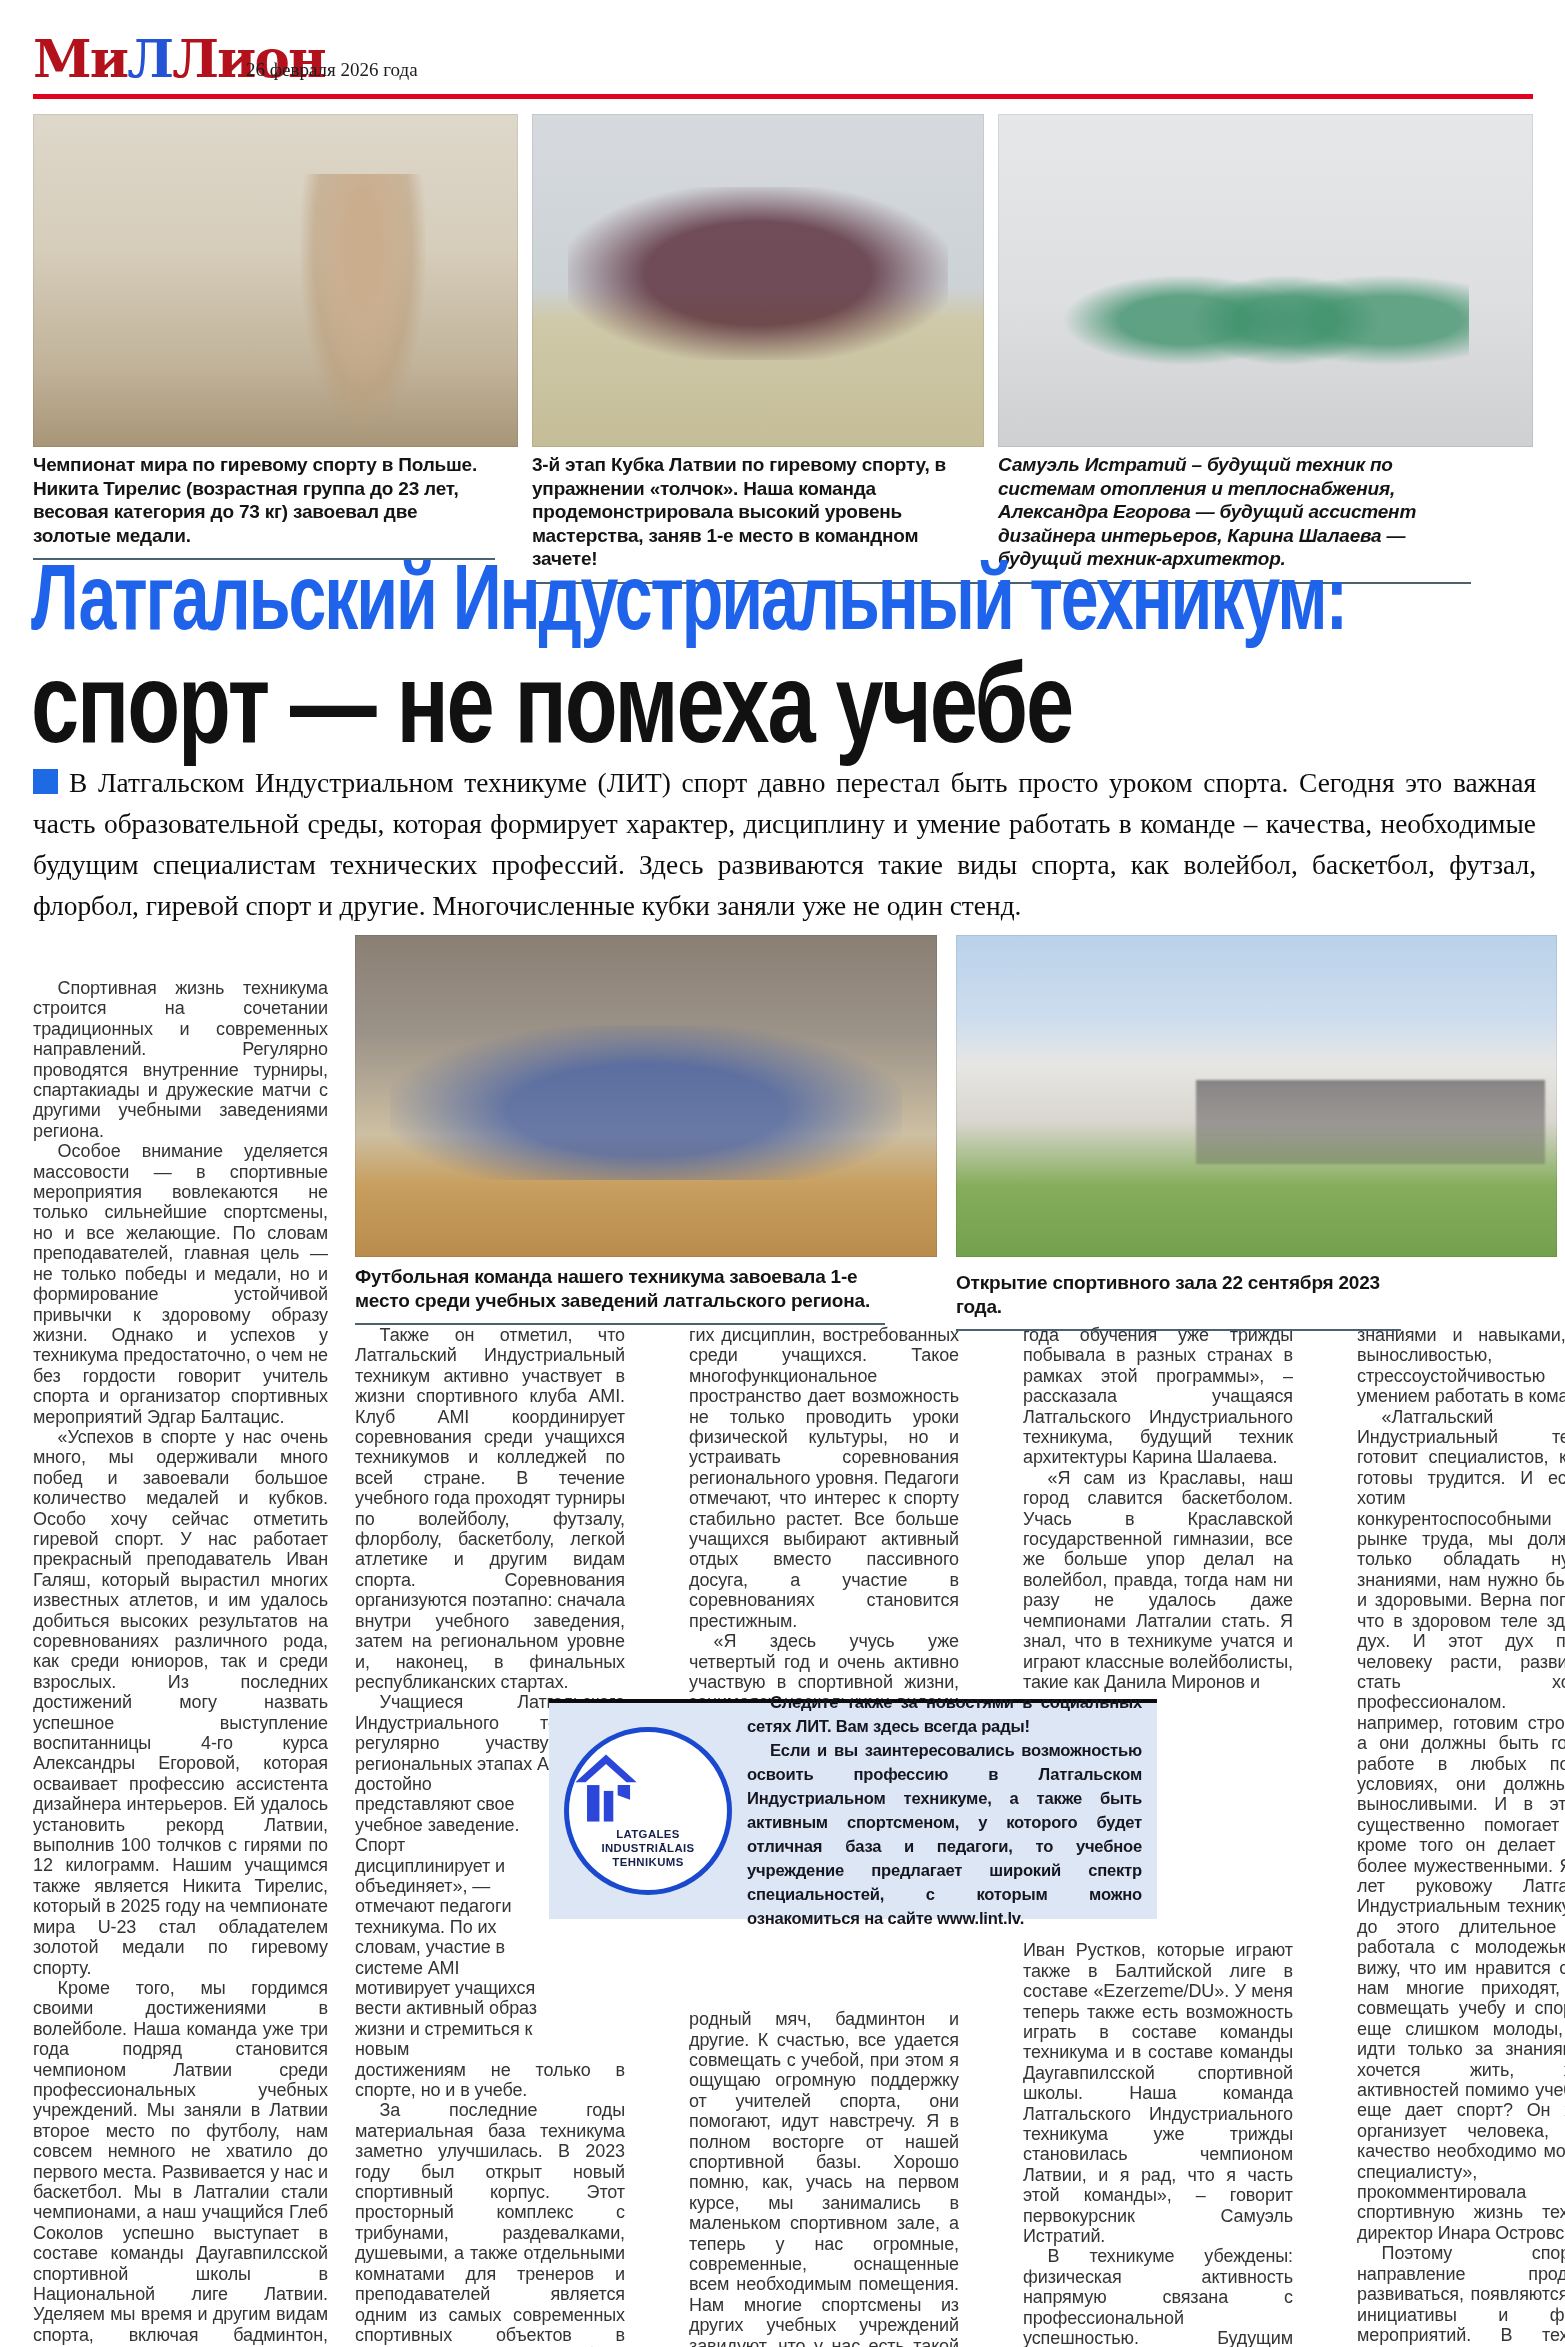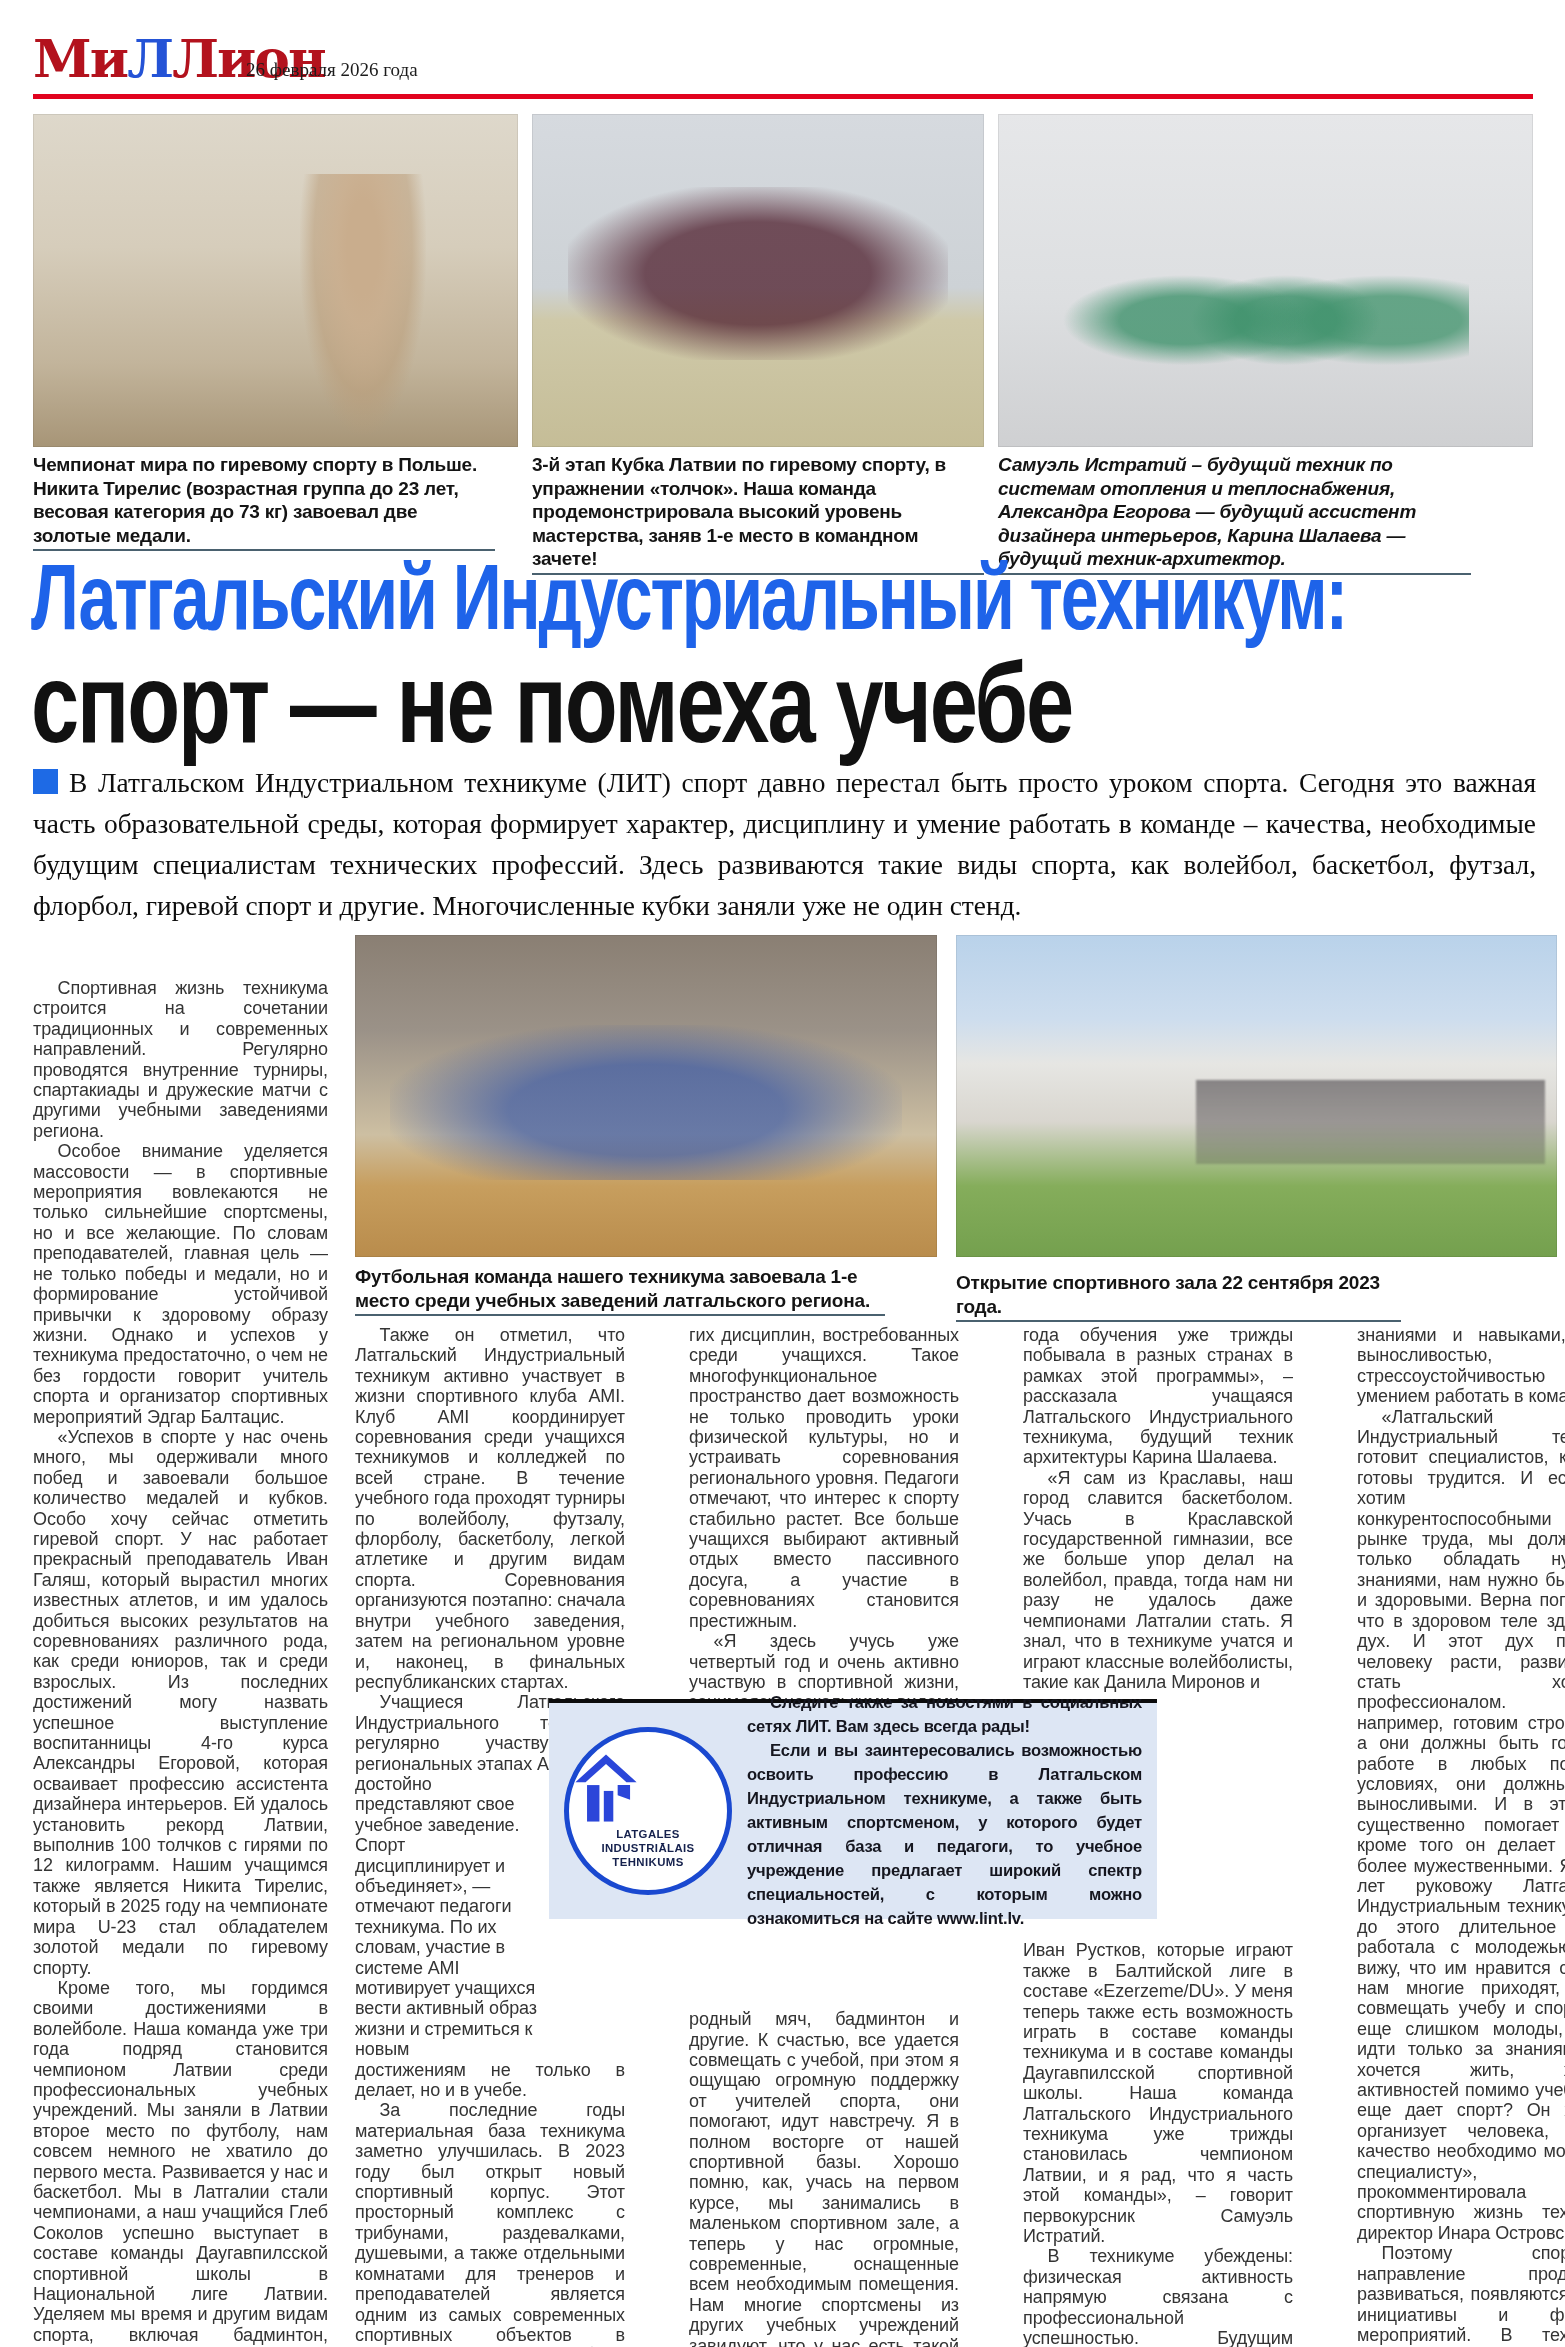--- a/index.html
+++ b/index.html
@@ -43,21 +43,21 @@
     background:linear-gradient(180deg,#8a7f73 0%,#9b9288 30%,#cdbfa2 62%,#c79e5e 78%,#b98c4c 100%);}
   #phm1::after{content:"";position:absolute;left:6%;top:28%;width:88%;height:48%;
     background:radial-gradient(ellipse at 50% 55%,rgba(43,79,168,.62) 0 38%,rgba(43,79,168,.28) 58%,transparent 74%);}
   #phm2{left:956px;width:601px;
     background:linear-gradient(180deg,#b9d2ea 0%,#cdddee 26%,#e6e6e3 40%,#d9d6cf 58%,#85ad5b 78%,#74a04e 100%);}
   #phm2::after{content:"";position:absolute;left:40%;top:45%;width:58%;height:26%;
     background:linear-gradient(180deg,rgba(60,55,60,.55),rgba(60,55,60,.25));filter:blur(0.9px);}
 
   
   .cap{position:absolute;font-weight:700;font-size:19px;line-height:1.24;color:#141414;
-       letter-spacing:-0.2px;padding-bottom:2px;border-bottom:2.8px solid #4a616f;}
+       letter-spacing:-0.2px;padding-bottom:11px;border-bottom:2.8px solid #4a616f;}
   #cap1{left:33px;top:453px;width:462px;}
   #cap2{left:532px;top:453px;width:452px;}
   #cap3{left:998px;top:453px;width:473px;font-style:italic;}
   #capf{left:355px;top:1265px;width:530px;}
   #caph{left:956px;top:1271px;width:445px;}
 
   
   .hl{position:absolute;left:31px;white-space:nowrap;font-weight:700;transform-origin:left top;}
   #hl1{top:551px;font-size:92px;line-height:1;color:#1e63e9;letter-spacing:-2.8px;transform:scaleX(.74);}
   #hl2{top:646px;font-size:114px;line-height:1;color:#111;letter-spacing:-2.8px;transform:scaleX(.76);}
@@ -126,21 +126,21 @@
   <div id="phm1" class="phm"></div>
   <div id="phm2" class="phm"></div>
   <div id="capf" class="cap">Футбольная команда нашего техникума завоевала 1-е место среди учебных заведений латгальского региона.</div>
   <div id="caph" class="cap">Открытие спортивного зала 22 сентября 2023 года.</div>
 
   <div id="cols">
     <div class="bcol bodytext">
       <p>Также он отметил, что Латгальский Индустриальный техникум активно участвует в жизни спортивного клуба AMI. Клуб AMI координирует соревнования среди учащихся техникумов и колледжей по всей стране. В течение учебного года проходят турниры по волейболу, футзалу, флорболу, баскетболу, легкой атлетике и другим видам спорта. Соревнования организуются поэтапно: сначала внутри учебного заведения, затем на региональном уровне и, наконец, в финальных республиканских стартах.</p>
       <p>Учащиеся Латгальского Индустриального техникума регулярно участвуют в региональных этапах AMI и</p>
       <p class="cont narrow">достойно представляют свое учебное заведение. Спорт дисциплинирует и объединяет», — отмечают педагоги техникума. По их словам, участие в системе AMI мотивирует учащихся вести активный образ жизни и стремиться к новым</p>
-      <p class="cont">достижениям не только в делает, но и в учебе.</p>
+      <p class="cont">достижениям не только в спорте, но и в учебе.</p>
       <p>За последние годы материальная база техникума заметно улучшилась. В 2023 году был открыт новый спортивный корпус. Этот просторный комплекс с трибунами, раздевалками, душевыми, а также отдельными комнатами для тренеров и преподавателей является одним из самых современных спортивных объектов в профессиональных учебных заведениях Латгальского региона.</p>
 
     </div>
     <div class="bcol bodytext">
       <p class="cont">гих дисциплин, востребованных среди учащихся. Такое многофункциональное пространство дает возможность не только проводить уроки физической культуры, но и устраивать соревнования регионального уровня. Педагоги отмечают, что интерес к спорту стабильно растет. Все больше учащихся выбирают активный отдых вместо пассивного досуга, а участие в соревнованиях становится престижным.</p>
       <p>«Я здесь учусь уже четвертый год и очень активно участвую в спортивной жизни, занимаясь несколькими видами спорта — На-</p>
       <div class="spacer3"></div>
       <p class="cont">родный мяч, бадминтон и другие. К счастью, все удается совмещать с учебой, при этом я ощущаю огромную поддержку от учителей спорта, они помогают, идут навстречу. Я в полном восторге от нашей спортивной базы. Хорошо помню, как, учась на первом курсе, мы занимались в маленьком спортивном зале, а теперь у нас огромные, современные, оснащенные всем необходимым помещения. Нам многие спортсмены из других учебных учреждений завидуют, что у нас есть такой спорткомплекс. Спортсменов также поддерживают и проектами Erasmus+. Я, например, за 3,5</p>
     </div>
     <div class="bcol bodytext">

